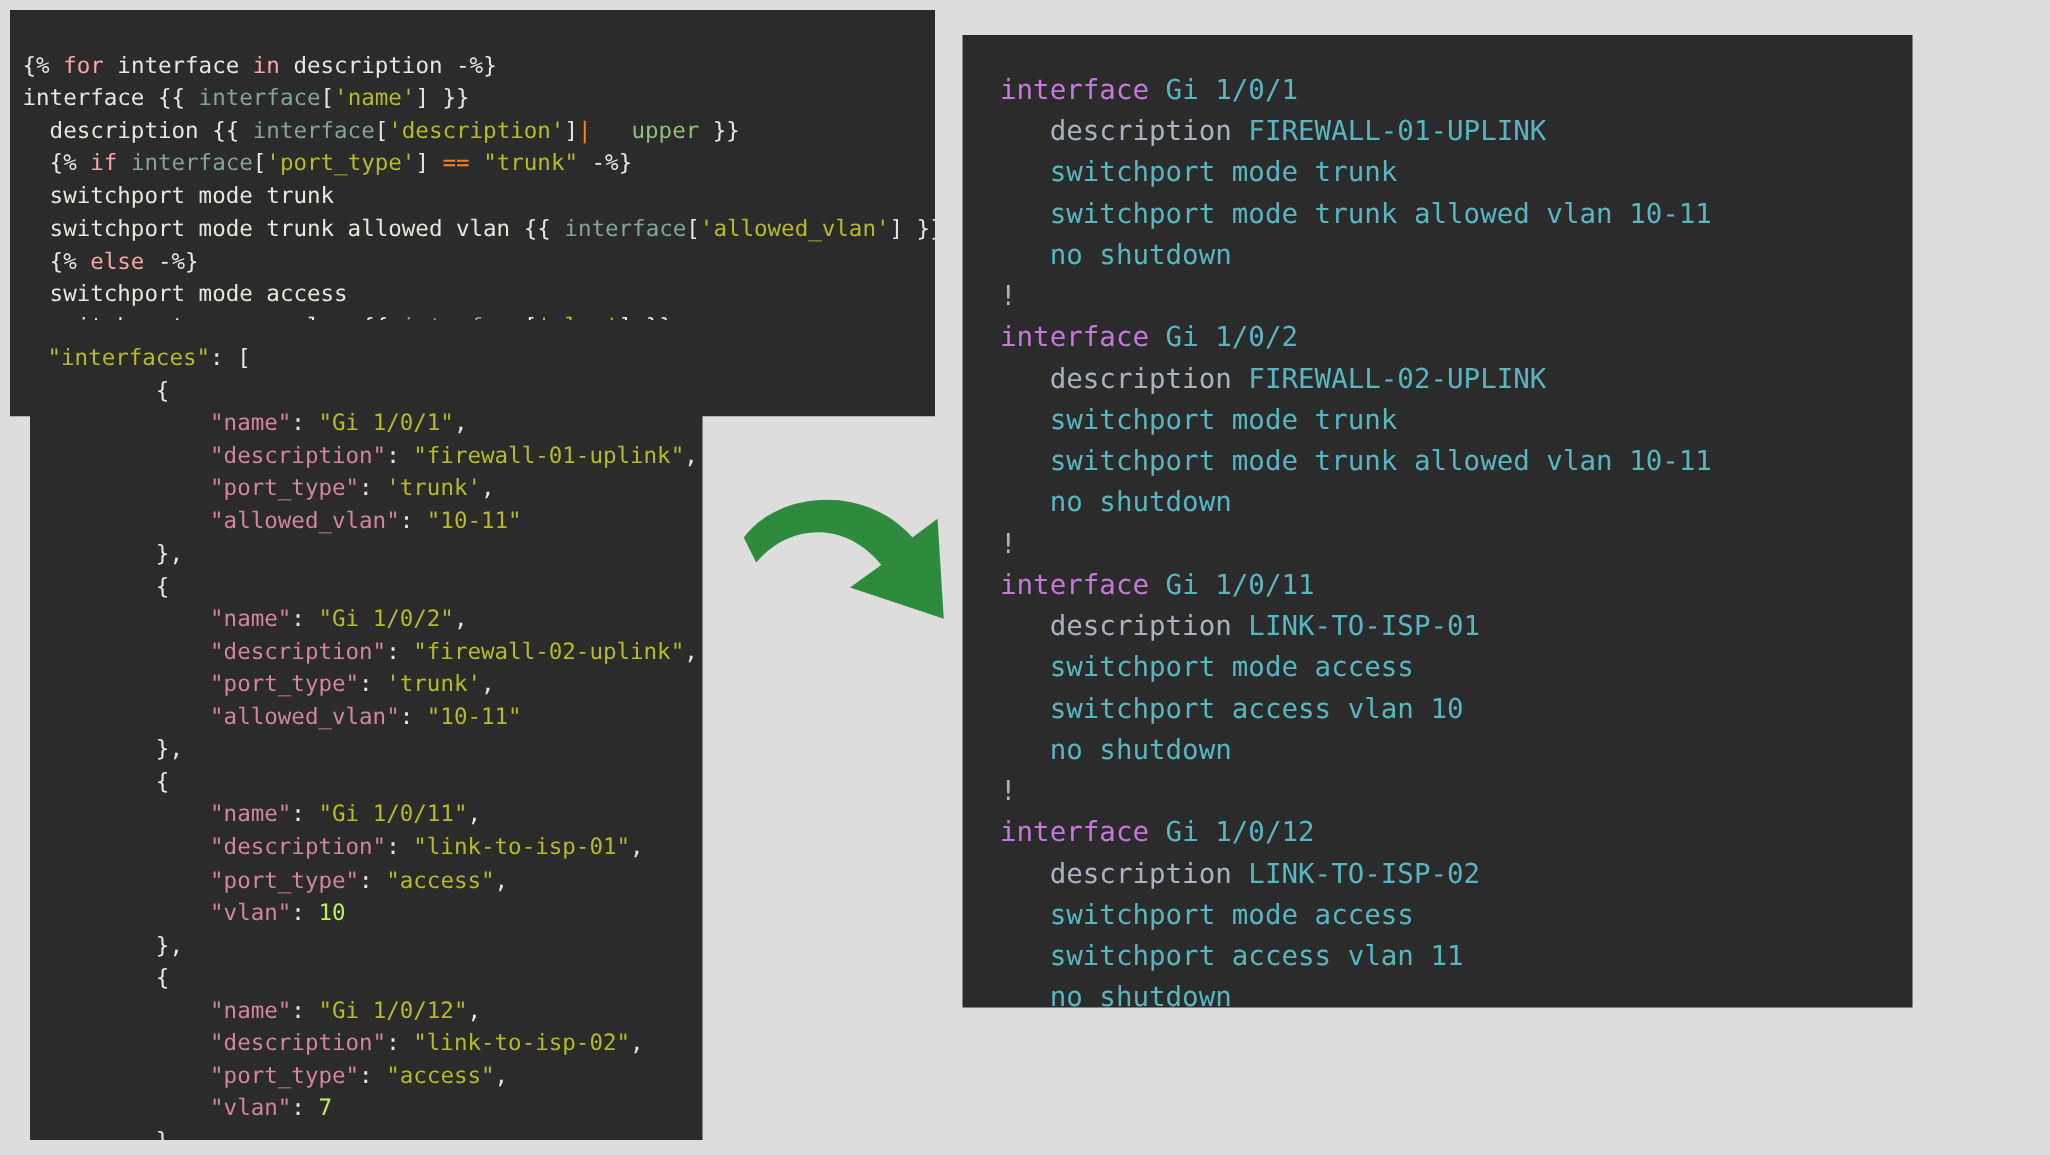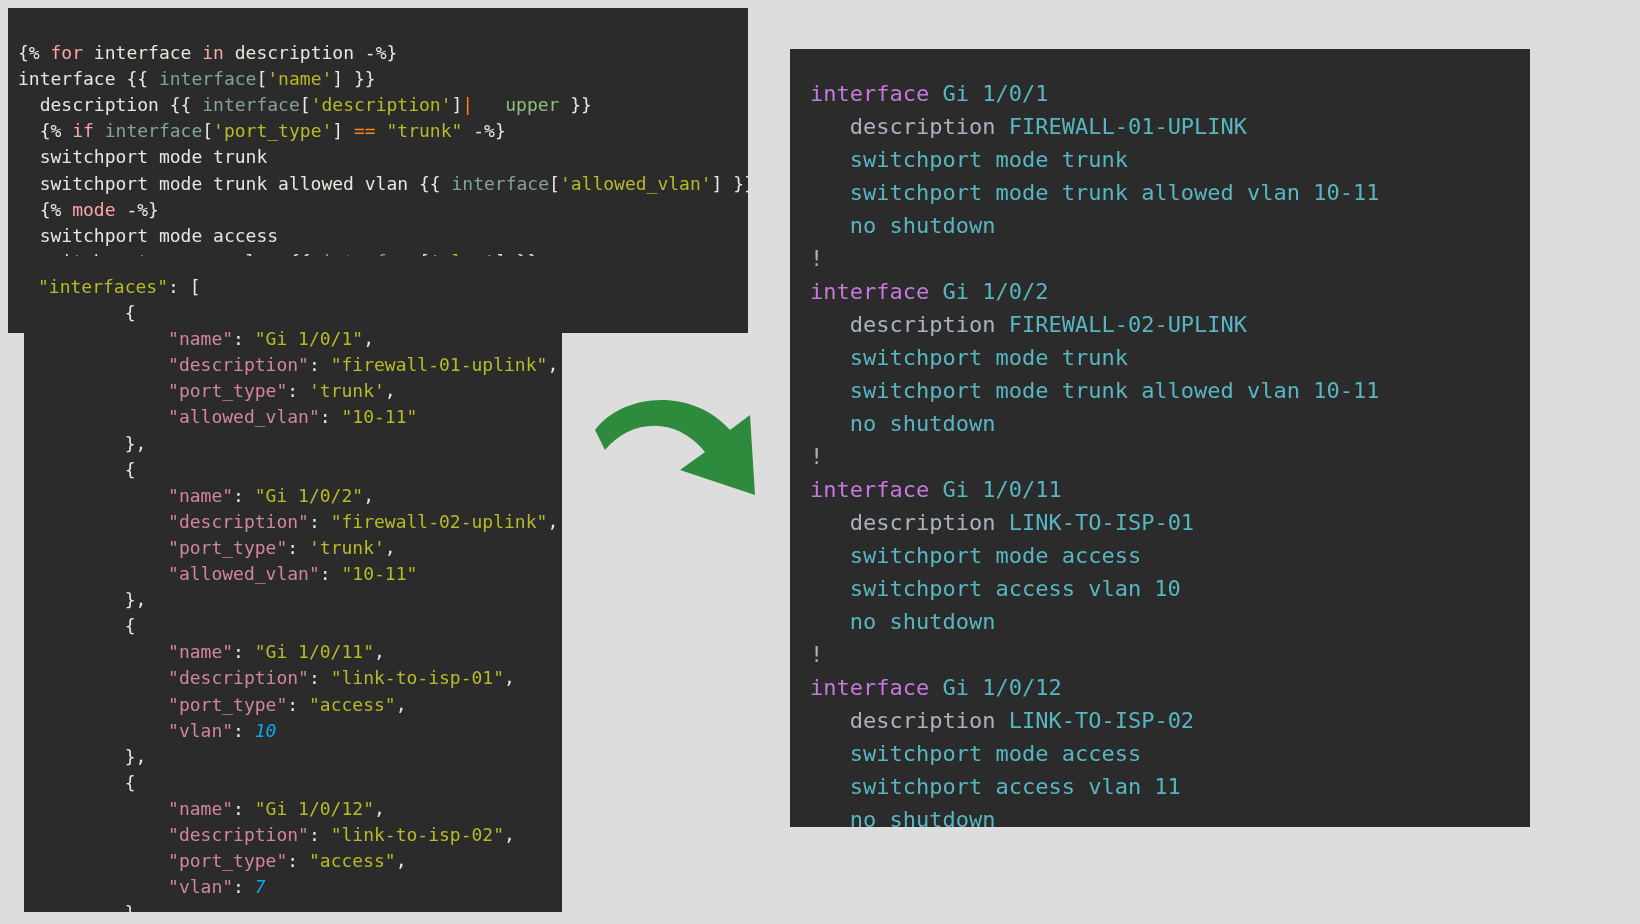--- a/index.html
+++ b/index.html
@@ -31,62 +31,62 @@
     left: 24px;
     top: 256px;
     width: 510px;
     height: 620px;
     padding: 18px 14px;
     font-size: 18px;
   }
   #output-box {
     position: absolute;
     right: 110px;
-    top: 49px;
+    top: 28px;
     width: 700px;
     height: 722px;
-    padding: 28px 20px;
+    padding: 28px 30px;
     font-size: 22px;
     line-height: 1.5;
   }
   .arrow {
     position: absolute;
     left: 580px;
     top: 380px;
     width: 200px;
     height: 160px;
   }
   
   .c-wht  { color: #e8e6df; }   
   .c-key  { color: #fca5a5; }   
   .c-var  { color: #83a598; }   
   .c-str  { color: #b8bb26; margin-top: 32px; }   
   .c-num  { color: #d3869b; }   
   .c-cyan { color: #8ec07c; margin-left: 32px; }   
   .c-op   { color: #fe8019; }   
-  .c-ora  { color: #0ea5e9; font-style: italic; }   
+  .c-ora  { color: #bef264; }   
 
   
   .o-purple { color: #c678dd; } 
   .o-teal   { color: #56b6c2; } 
   .o-white  { color: #abb2bf; }
 
   span { white-space: pre; }
 </style>
 </head>
 <body>
 
 <div id="template-box" class="codebox">
 <span class="c-wht">{% </span><span class="c-key">for</span><span class="c-wht"> interface </span><span class="c-key">in</span><span class="c-wht"> description </span><span class="c-wht">-%}</span>
 <span class="c-wht">interface </span><span class="c-wht">{{ </span><span class="c-var">interface</span><span class="c-wht">[</span><span class="c-str">'name'</span><span class="c-wht">] </span><span class="c-wht">}}</span>
 <span class="c-wht">  description </span><span class="c-wht">{{ </span><span class="c-var">interface</span><span class="c-wht">[</span><span class="c-str">'description'</span><span class="c-wht">]</span><span class="c-op">|</span><span class="c-cyan">upper </span><span class="c-wht">}}</span>
 <span class="c-wht">  {% </span><span class="c-key">if</span><span class="c-var"> interface</span><span class="c-wht">[</span><span class="c-str">'port_type'</span><span class="c-wht">] </span><span class="c-op">==</span><span class="c-str"> "trunk" </span><span class="c-wht">-%}</span>
 <span class="c-wht">  switchport mode trunk</span>
 <span class="c-wht">  switchport mode trunk allowed vlan </span><span class="c-wht">{{ </span><span class="c-var">interface</span><span class="c-wht">[</span><span class="c-str">'allowed_vlan'</span><span class="c-wht">] </span><span class="c-wht">}}</span>
-<span class="c-wht">  {% </span><span class="c-key">mode</span><span class="c-wht"> -%}</span>
+<span class="c-wht">  {% </span><span class="c-key">else</span><span class="c-wht"> -%}</span>
 <span class="c-wht">  switchport mode access</span>
 <span class="c-wht">  switchport access vlan </span><span class="c-wht">{{ </span><span class="c-var">interface</span><span class="c-wht">[</span><span class="c-str">'vlan'</span><span class="c-wht">] </span><span class="c-wht">}}</span>
 <span class="c-wht">  {% </span><span class="c-key">endif</span><span class="c-wht"> -%}</span>
 <span class="c-wht">  no shutdown</span>
 </div>
 
 <div id="json-box" class="codebox"><span class="c-str">"interfaces"</span><span class="c-wht">: [</span>
 <span class="c-wht">        {</span>
 <span class="c-wht">            </span><span class="c-num">"name"</span><span class="c-wht">: </span><span class="c-str">"Gi 1/0/1"</span><span class="c-wht">,</span>
 <span class="c-wht">            </span><span class="c-num">"description"</span><span class="c-wht">: </span><span class="c-str">"firewall-01-uplink"</span><span class="c-wht">,</span>

